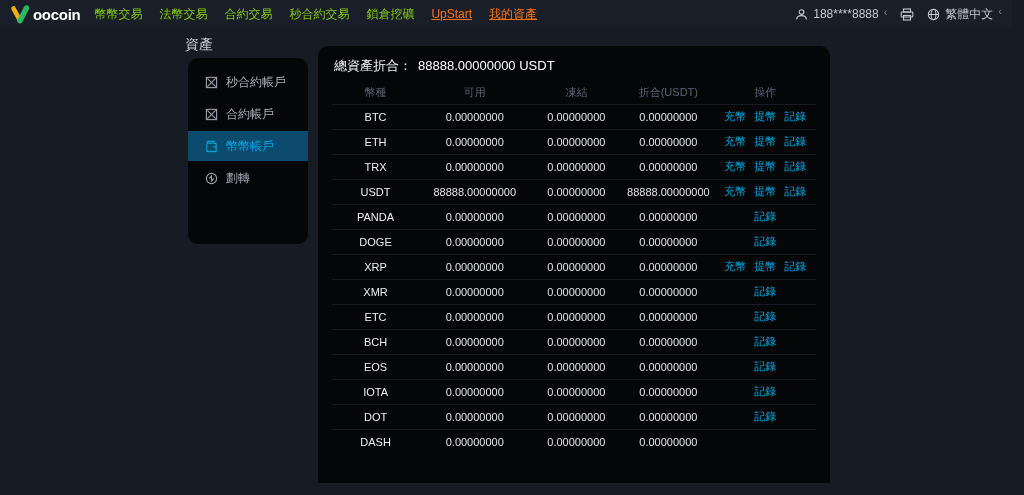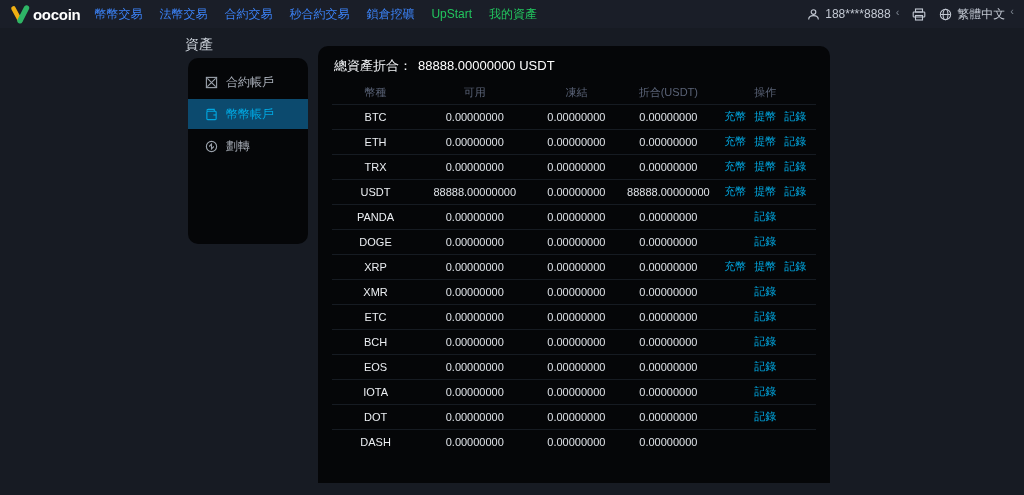--- a/index.html
+++ b/index.html
@@ -6,29 +6,29 @@
   html,body { width:1024px; height:495px; overflow:hidden; }
   body {
     background:#171b23;
     font-family:"Liberation Sans","DejaVu Sans",sans-serif;
     color:#c5cbd4;
     position:relative;
   }
 
   
   .navbar {
-    position:absolute; top:0; left:0; right:0; height:28px;
+    position:absolute; top:0; left:0; right:12px; height:28px;
     display:flex; align-items:center; padding:0 10px;
     background:#1a1e28;
   }
   .logo { display:flex; align-items:center; gap:3px; margin-right:14px; }
   .logo-text { color:#ffffff; font-weight:bold; font-size:15px; letter-spacing:-0.3px; }
   .nav-menu { display:flex; align-items:center; gap:17px; }
-  .nav-item { font-size:12px; color:#3b82f6; cursor:pointer; white-space:nowrap; }
-  .nav-item.bright { color:#22c55e; }
+  .nav-item { font-size:12px; color:#84cc16; cursor:pointer; white-space:nowrap; }
+  .nav-item.bright { color:#f97316;text-decoration:underline; }
   .nav-right { margin-left:auto; display:flex; align-items:center; gap:13px; }
   .nav-chunk { display:flex; gap:5px; font-size:12px; color:#c3c9d3; cursor:pointer; }
   .chev { color:#7d8590; font-size:11px; line-height:1; }
   .nav-icon { display:inline-flex; align-items:center; }
 
   
   .page-title {
     position:absolute; left:185px; top:36px;
     font-size:14px; color:#ccd2da;
   }
@@ -127,20 +127,29 @@
       </span>
       <span>繁體中文</span>
       <span class="chev">‹</span>
     </div>
   </div>
 </div>
 
 <div class="page-title">資產</div>
 
 <div class="sidebar">
+    <div class="side-item">
+      <span class="side-icon">
+        <svg width="13" height="13" viewBox="0 0 14 14" fill="none" stroke-width="1.2">
+          <rect x="1.5" y="1.5" width="11" height="11"></rect>
+          <path d="M2.5 2.5 L11.5 11.5 M11.5 2.5 L2.5 11.5"></path>
+        </svg>
+      </span>
+      <span>秒合約帳戶</span>
+    </div>
     <div class="side-item">
       <span class="side-icon">
         <svg width="13" height="13" viewBox="0 0 14 14" fill="none" stroke-width="1.2">
           <rect x="1.5" y="1.5" width="11" height="11"></rect>
           <path d="M2.5 2.5 L11.5 11.5 M11.5 2.5 L2.5 11.5"></path>
         </svg>
       </span>
       <span>合約帳戶</span>
     </div>
     <div class="side-item active">

